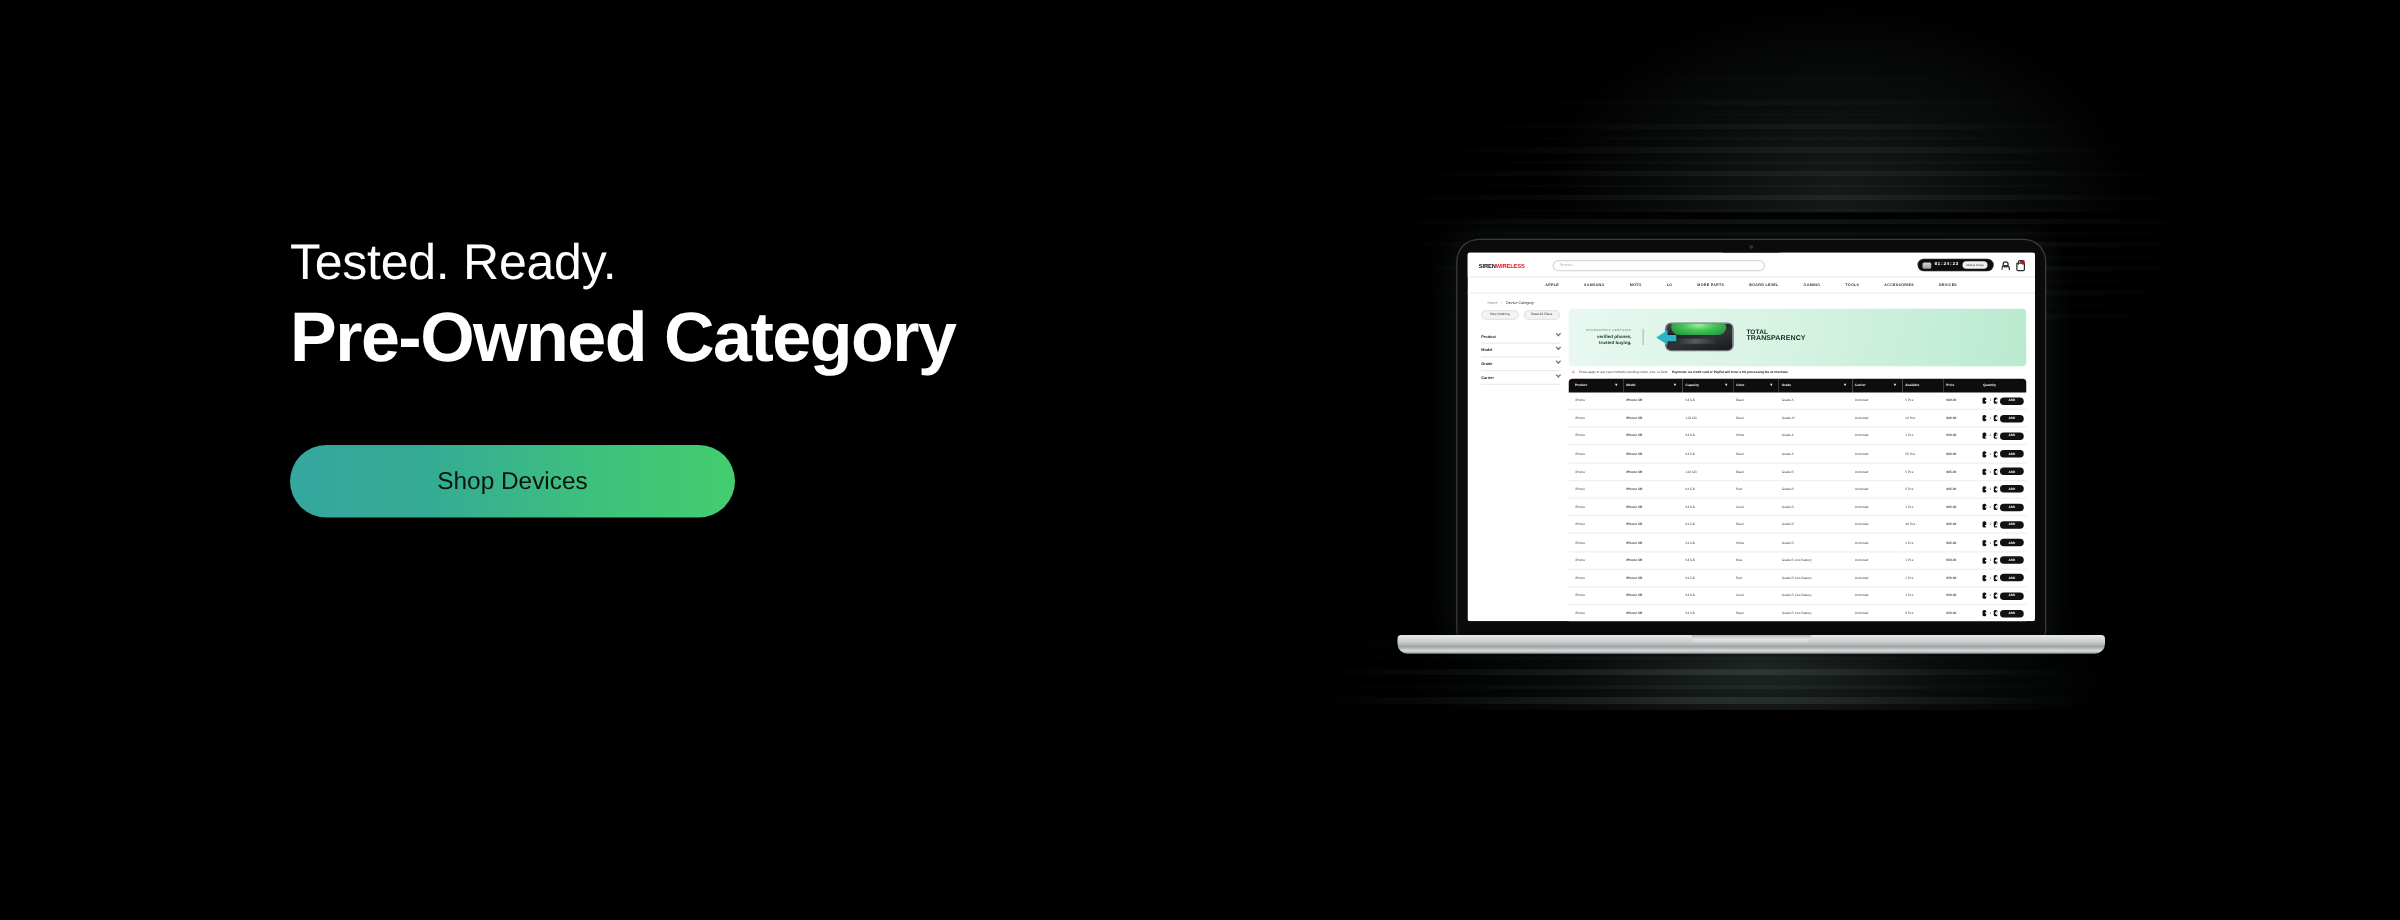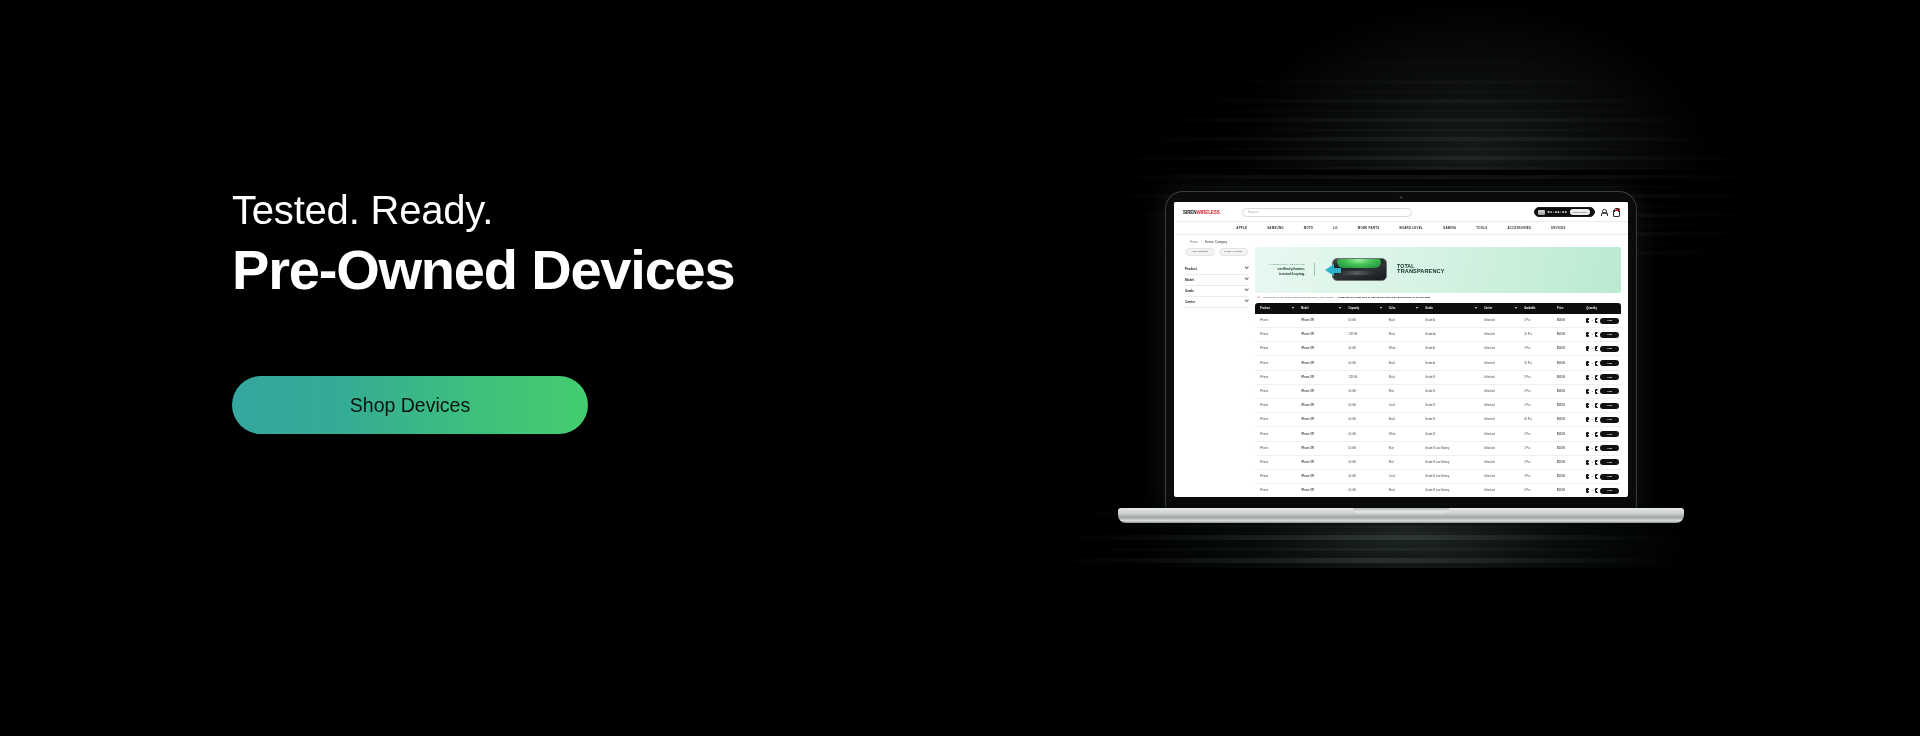--- a/index.html
+++ b/index.html
@@ -122,21 +122,20 @@
     width: 356px;
     height: 58px;
     border: none;
     border-radius: 29px;
     background: linear-gradient(90deg, #35a79f 0%, #34ab95 30%, #3ec07d 68%, #44cd6e 100%);
     color: #0c1410;
     font-size: 19.5px;
     font-family: "Liberation Sans", sans-serif;
     font-weight: 400;
     cursor: pointer;
-    margin-top: 20px;
   }
 
   
   .laptop {
     position: absolute;
     left: 1118px;
     top: 192px;
     width: 566px;
     height: 348px;
   }
@@ -393,21 +392,21 @@
 
 <div id="hero">
 
   <div class="bg-glow-top"></div>
   <div class="bg-streaks bg-streaks-top"></div>
   <div class="bg-glow"></div>
   <div class="bg-streaks bg-streaks-bottom"></div>
 
   <div class="copy">
     <div class="eyebrow">Tested. Ready.</div>
-    <h1 class="headline">Pre-Owned Devices</h1>
+    <h1 class="headline">Pre-Owned Category</h1>
     <div class="cta-row">
       <button class="cta-button">Shop Devices</button>
     </div>
   </div>
 
   <div class="laptop">
     <div class="laptop-lid">
       <div class="laptop-notch"></div>
       <div class="laptop-camera"></div>
 

